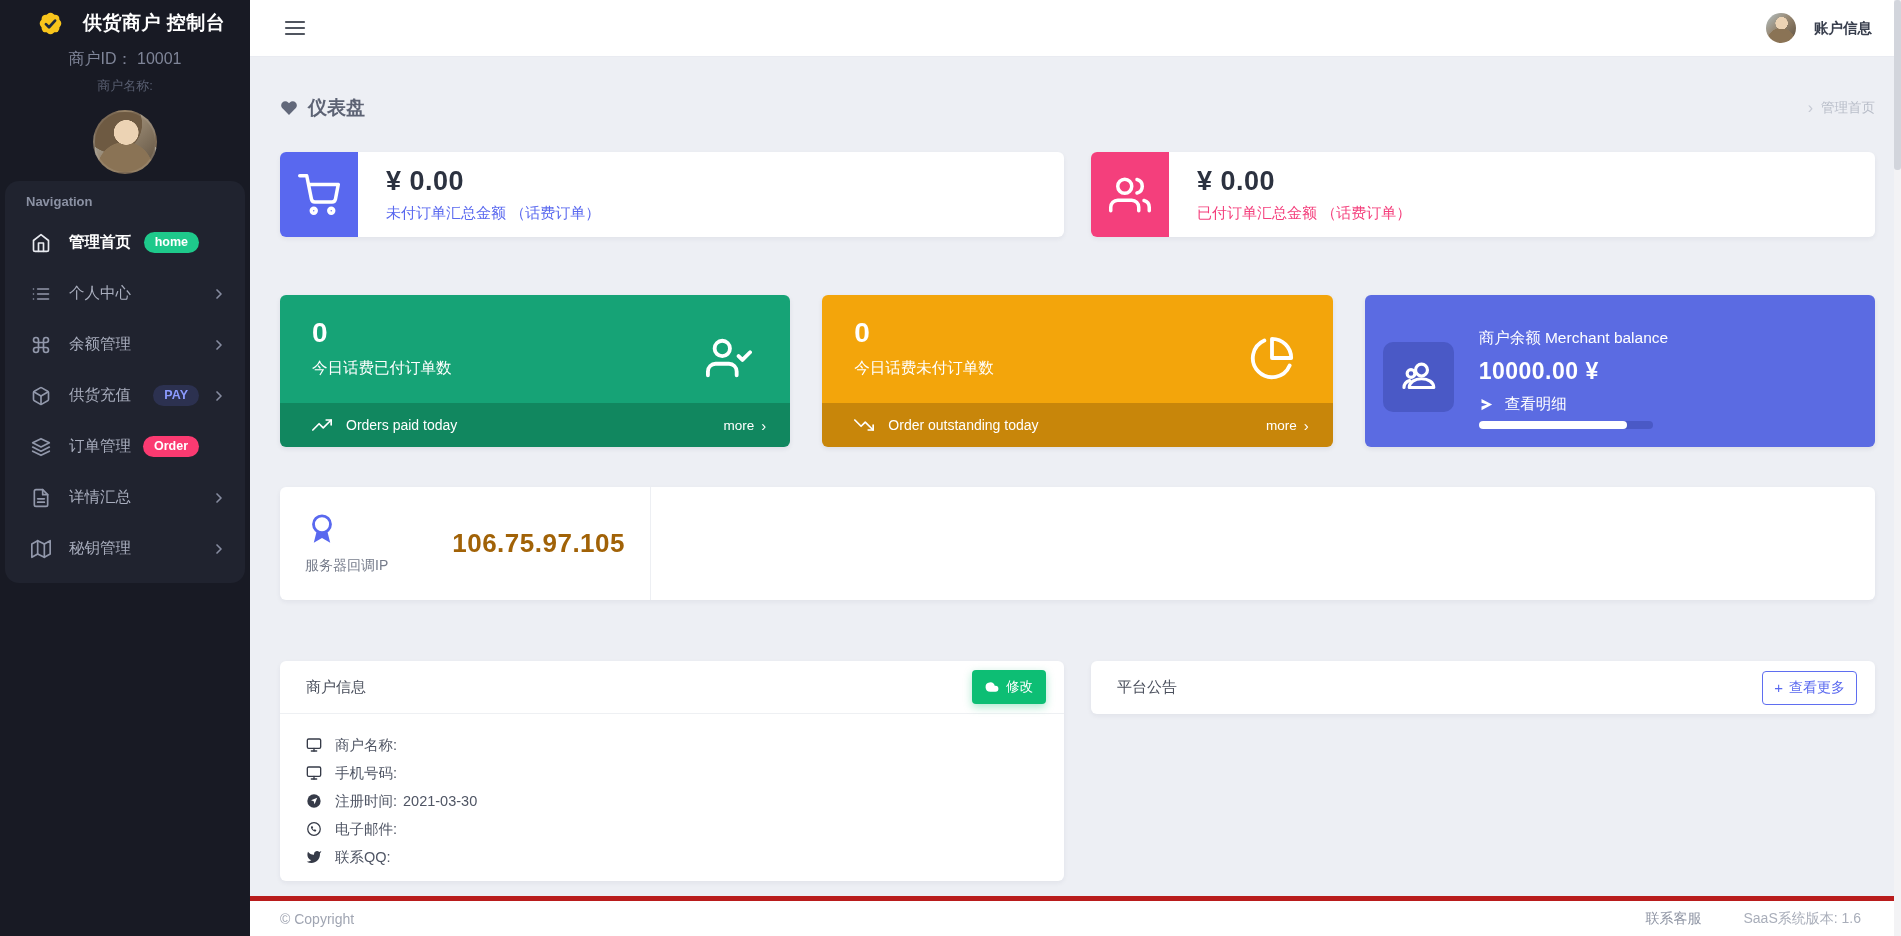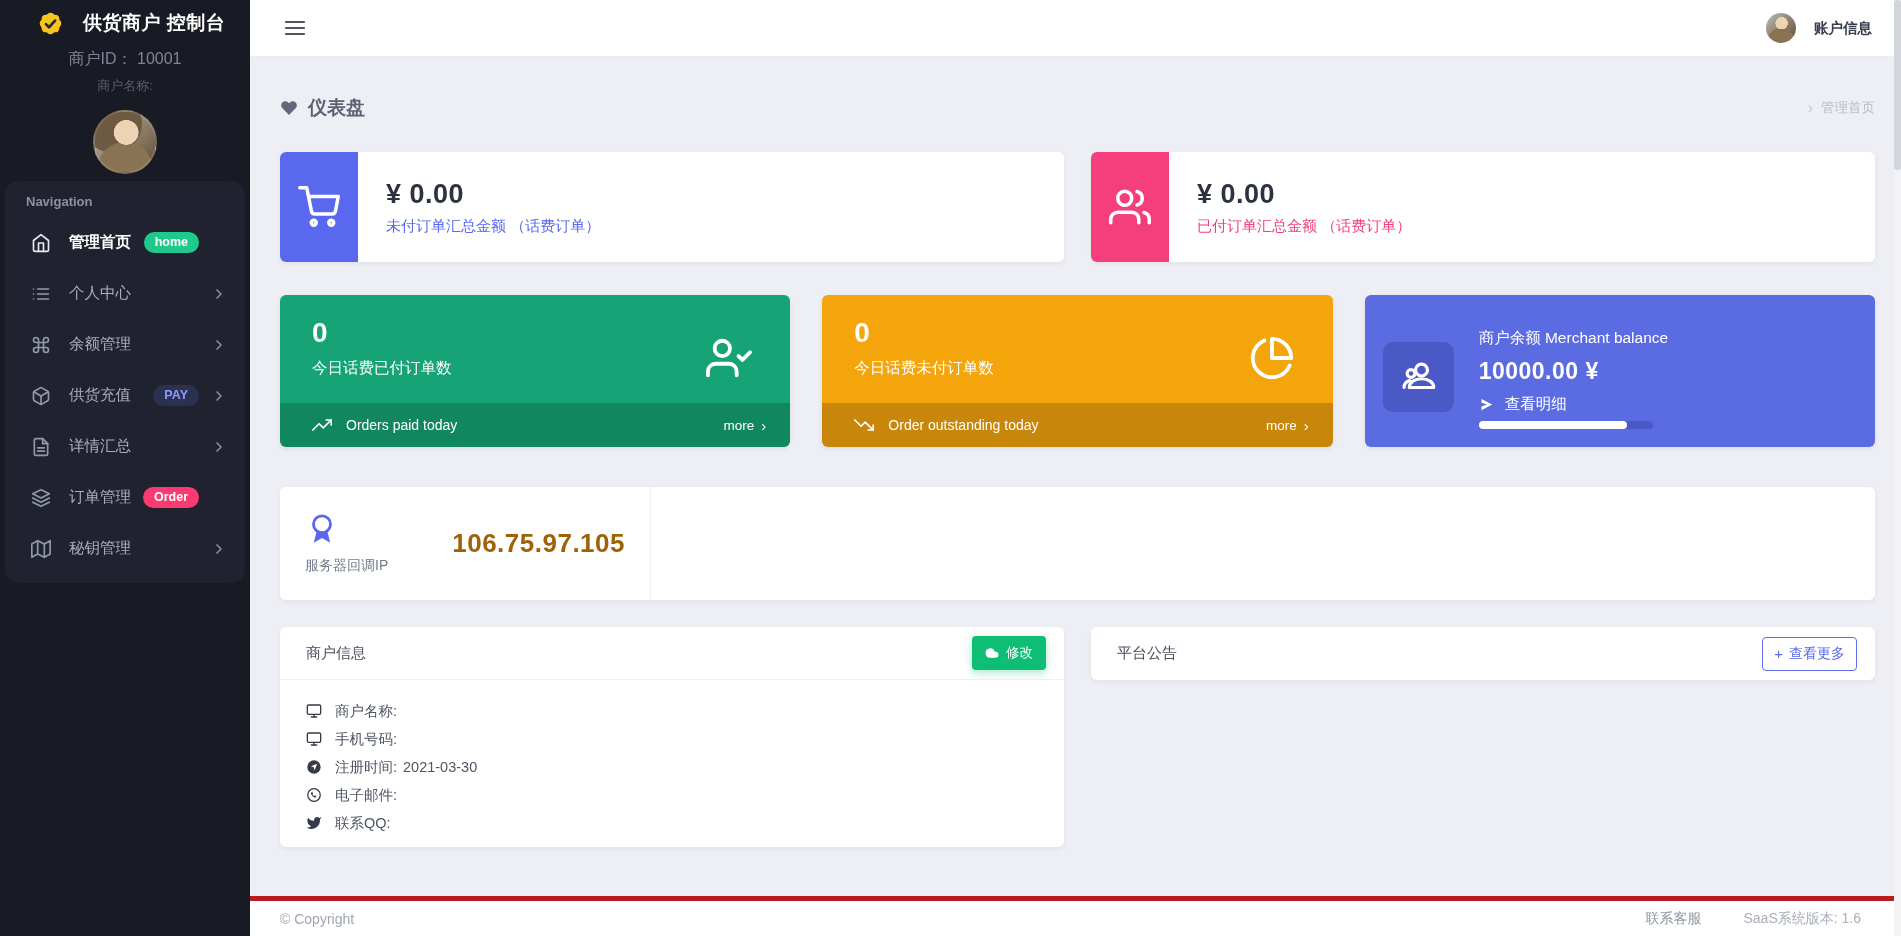--- a/index.html
+++ b/index.html
@@ -56,21 +56,21 @@
   .main { position:absolute; left:250px; top:57px; right:0; bottom:40px; background:#edeff4; overflow:hidden; }
   .page-head { position:absolute; left:30px; right:26px; top:38px; display:flex; align-items:center; }
   .heart { width:18px; height:18px; color:#62687a; margin-right:10px; }
   .page-title { font-size:19px; font-weight:bold; color:#5d6374; }
   .breadcrumb { margin-left:auto; display:flex; align-items:center; gap:8px; font-size:13.5px; color:#b9bec9; }
   .crumb-chev { color:#c6cad4; font-size:16px; line-height:1; }
   .row { position:absolute; left:30px; right:26px; display:flex; }
   .card { background:#fff; border-radius:6px; box-shadow:0 2px 5px rgba(35,40,70,.06); }
 
   
-  .row1 { top:95px; height:110px; gap:27px; }
+  .row1 { top:95px; height:85px; gap:27px; }
   .sum-card { flex:1; display:flex; overflow:hidden; }
   .sum-icon { width:78px; flex:none; display:flex; align-items:center; justify-content:center; color:#fff; }
   .bg-blue { background:#5968ef; } .bg-pink { background:#f43f7c; }
   .sum-body { display:flex; flex-direction:column; justify-content:center; padding-left:28px; }
   .sum-amount { font-size:27px; font-weight:bold; color:#2c3240; letter-spacing:.5px; }
   .sum-caption { margin-top:7px; font-size:15px; }
   .t-blue { color:#5968ef; } .t-pink { color:#f43f7c; }
 
   
   .row2 { top:238px; height:152px; gap:32px; }
@@ -99,21 +99,21 @@
   
   .row3 { top:430px; height:113px; }
   .server-card { flex:1; display:flex; }
   .server-cell { width:371px; flex:none; border-right:1px solid #edeff3; display:flex; align-items:center; padding-left:25px; }
   .server-left { display:flex; flex-direction:column; align-items:flex-start; }
   .award { width:34px; height:34px; color:#5968ef; }
   .server-label { margin-top:10px; font-size:14px; color:#767c8b; }
   .server-ip { margin-left:auto; margin-right:25px; font-size:26px; font-weight:bold; color:#a16207; letter-spacing:.5px; }
 
   
-  .row4 { top:570px; gap:27px; align-items:flex-start; }
+  .row4 { top:604px; gap:27px; align-items:flex-start; }
   .col { flex:1; }
   .info-card { height:220px; }
   .card-header { height:53px; display:flex; align-items:center; padding:0 18px 0 26px; border-bottom:1px solid #eef0f3; font-size:15px; color:#4b505d; }
   .edit-btn { margin-left:auto; background:#0dbe74; color:#fff; border:none; border-radius:4px; padding:8px 13px; font-size:13.5px; display:flex; align-items:center; gap:7px; box-shadow:0 3px 8px rgba(13,190,116,.35); cursor:pointer; font-family:inherit; }
   .info-body { padding:17px 0 0 26px; }
   .info-row { display:flex; align-items:center; height:28px; font-size:14.5px; color:#4f5564; }
   .info-icon { width:16px; height:16px; color:#363b48; margin-right:13px; flex:none; }
   .info-value { margin-left:6px; }
   .ann-card { height:53px; display:flex; align-items:center; padding:0 18px 0 26px; font-size:15px; color:#4b505d; }
   .more-btn { margin-left:auto; background:#fff; border:1px solid #5f6ef0; color:#5968ef; border-radius:4px; padding:7px 11px; font-size:14px; display:flex; align-items:center; gap:6px; cursor:pointer; font-family:inherit; }
@@ -211,45 +211,45 @@
       <span class="chev">
         <svg class="svg" width="16" height="16" viewBox="0 0 24 24" fill="none" stroke="currentColor" stroke-width="2.5" stroke-linecap="round" stroke-linejoin="round">
             <polyline points="9 18 15 12 9 6"></polyline>
           </svg>
       </span>
     </div>
 
     <div class="nav-item">
       <span class="nicon">
         <svg class="svg" width="20" height="20" viewBox="0 0 24 24" fill="none" stroke="currentColor" stroke-width="2" stroke-linecap="round" stroke-linejoin="round">
+            <polygon points="12 2 2 7 12 12 22 7 12 2"></polygon>
+            <polyline points="2 17 12 22 22 17"></polyline>
+            <polyline points="2 12 12 17 22 12"></polyline>
+          </svg>
+      </span>
+      <span>订单管理</span>
+      <span class="badge b-order">Order</span>
+      <span class="chev hide"></span>
+    </div>
+
+    <div class="nav-item">
+      <span class="nicon">
+        <svg class="svg" width="20" height="20" viewBox="0 0 24 24" fill="none" stroke="currentColor" stroke-width="2" stroke-linecap="round" stroke-linejoin="round">
             <path d="M14 2H6a2 2 0 0 0-2 2v16a2 2 0 0 0 2 2h12a2 2 0 0 0 2-2V8z"></path>
             <polyline points="14 2 14 8 20 8"></polyline>
             <line x1="16" y1="13" x2="8" y2="13"></line>
             <line x1="16" y1="17" x2="8" y2="17"></line>
           </svg>
       </span>
       <span>详情汇总</span>
       <span class="chev solo">
         <svg class="svg" width="16" height="16" viewBox="0 0 24 24" fill="none" stroke="currentColor" stroke-width="2.5" stroke-linecap="round" stroke-linejoin="round">
             <polyline points="9 18 15 12 9 6"></polyline>
           </svg>
       </span>
-    </div>
-
-    <div class="nav-item">
-      <span class="nicon">
-        <svg class="svg" width="20" height="20" viewBox="0 0 24 24" fill="none" stroke="currentColor" stroke-width="2" stroke-linecap="round" stroke-linejoin="round">
-            <polygon points="12 2 2 7 12 12 22 7 12 2"></polygon>
-            <polyline points="2 17 12 22 22 17"></polyline>
-            <polyline points="2 12 12 17 22 12"></polyline>
-          </svg>
-      </span>
-      <span>订单管理</span>
-      <span class="badge b-order">Order</span>
-      <span class="chev hide"></span>
     </div>
 
     <div class="nav-item">
       <span class="nicon">
         <svg class="svg" width="20" height="20" viewBox="0 0 24 24" fill="none" stroke="currentColor" stroke-width="2" stroke-linecap="round" stroke-linejoin="round">
             <polygon points="1 6 1 22 8 18 16 22 23 18 23 2 16 6 8 2 1 6"></polygon>
             <line x1="8" y1="2" x2="8" y2="18"></line>
             <line x1="16" y1="6" x2="16" y2="22"></line>
           </svg>
       </span>

